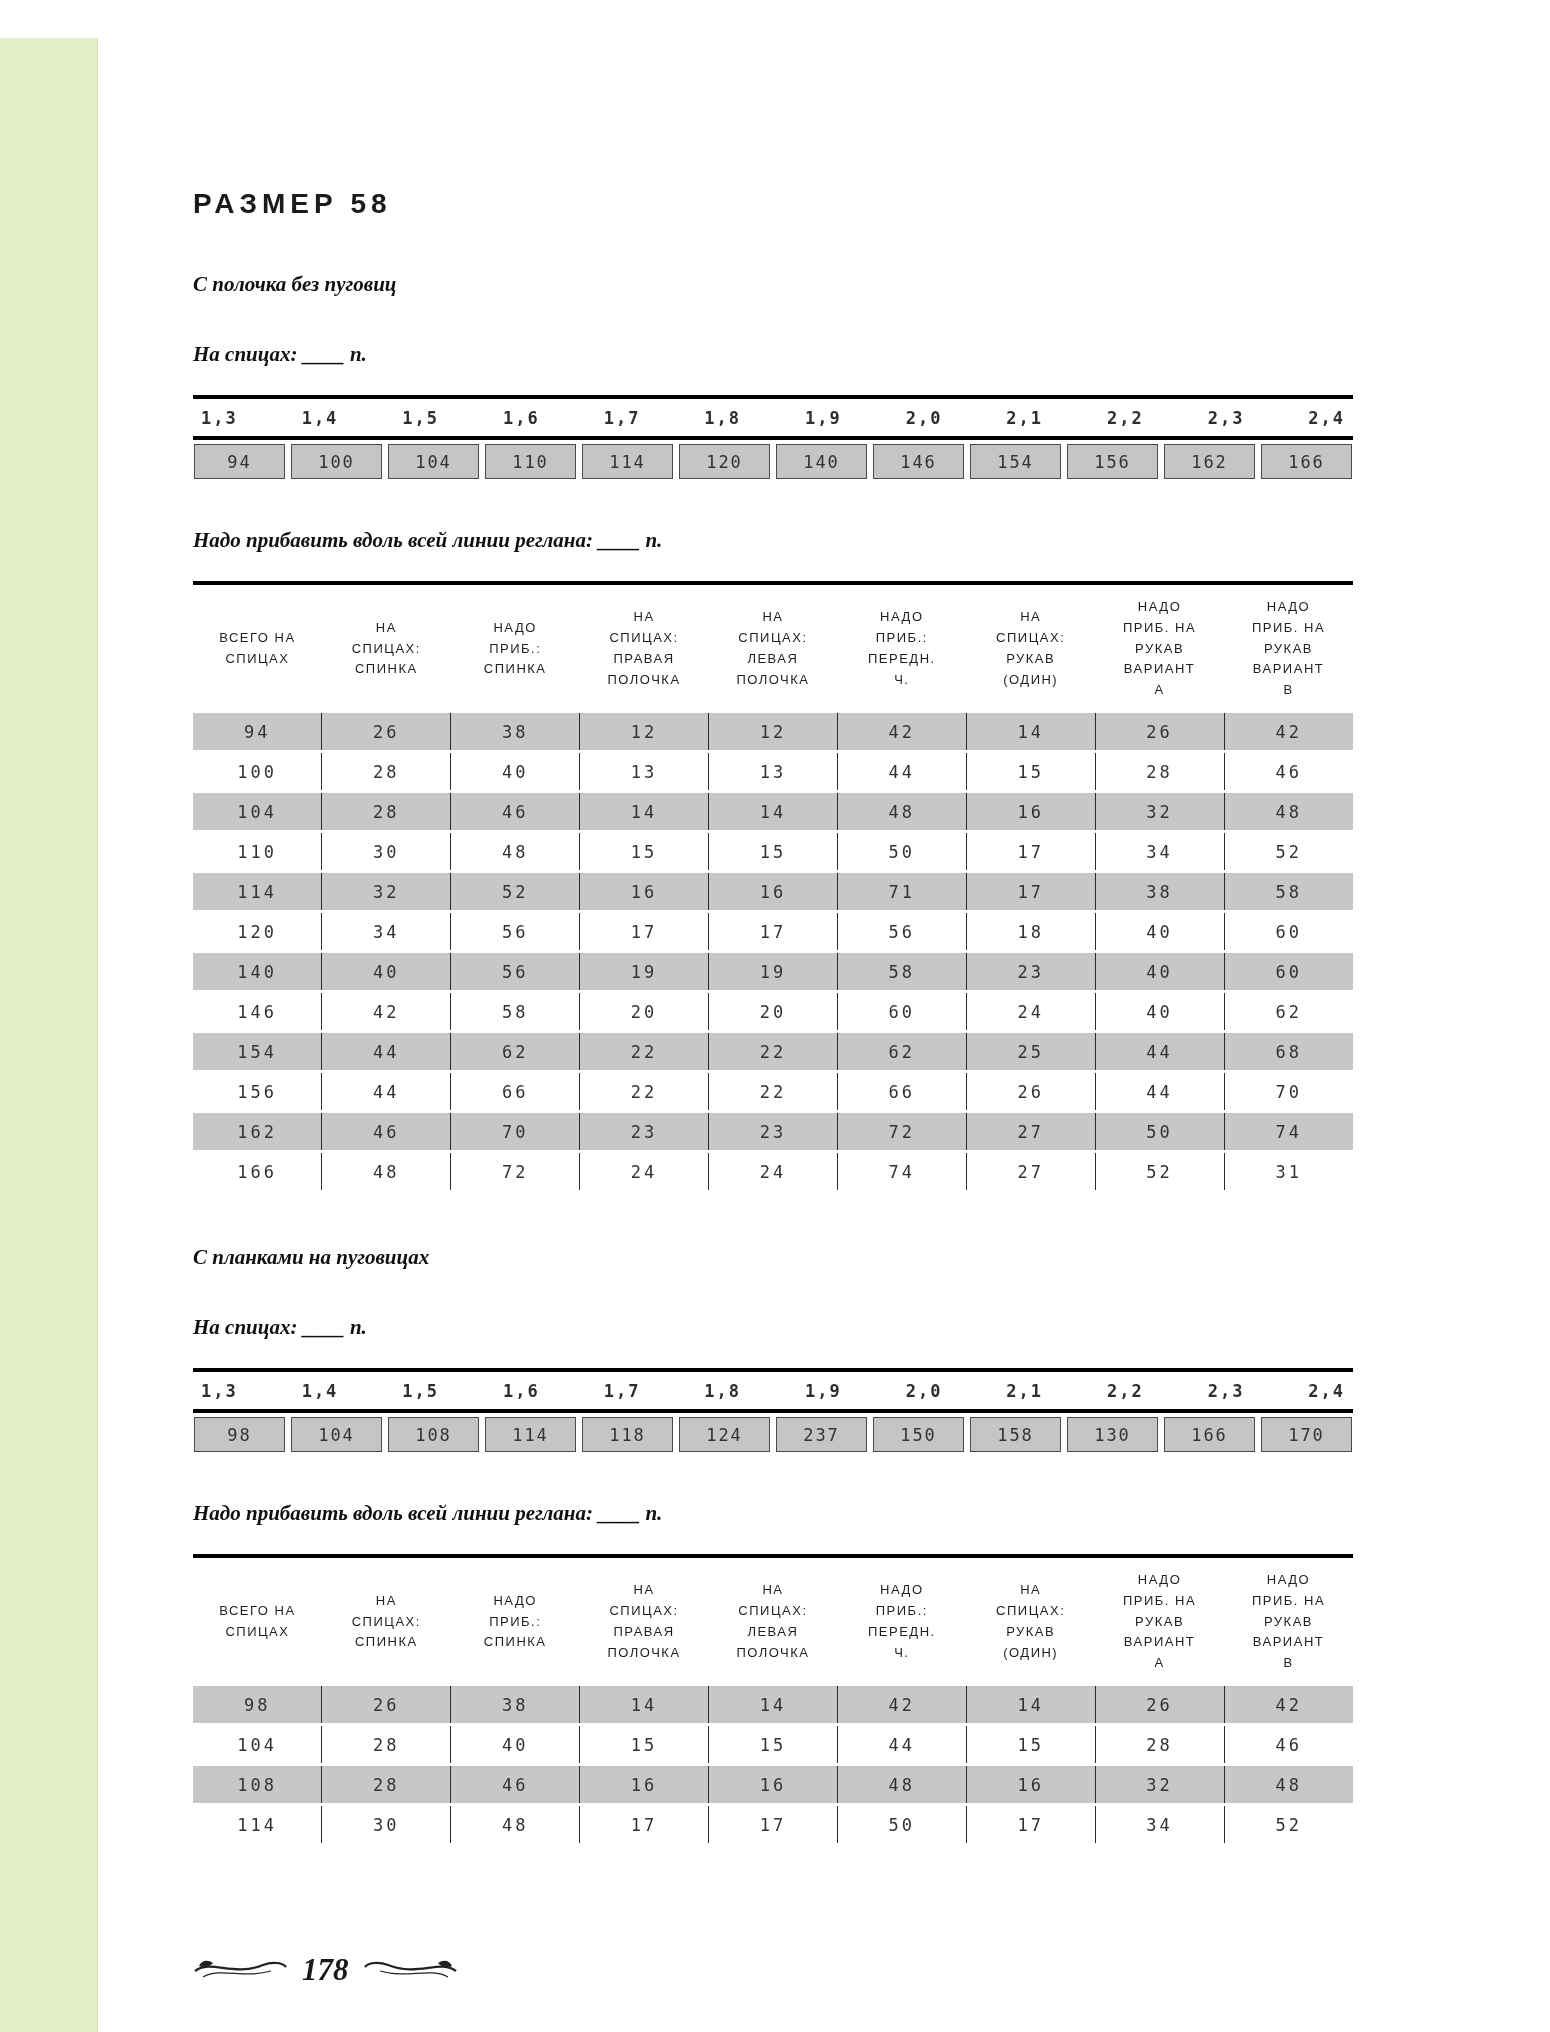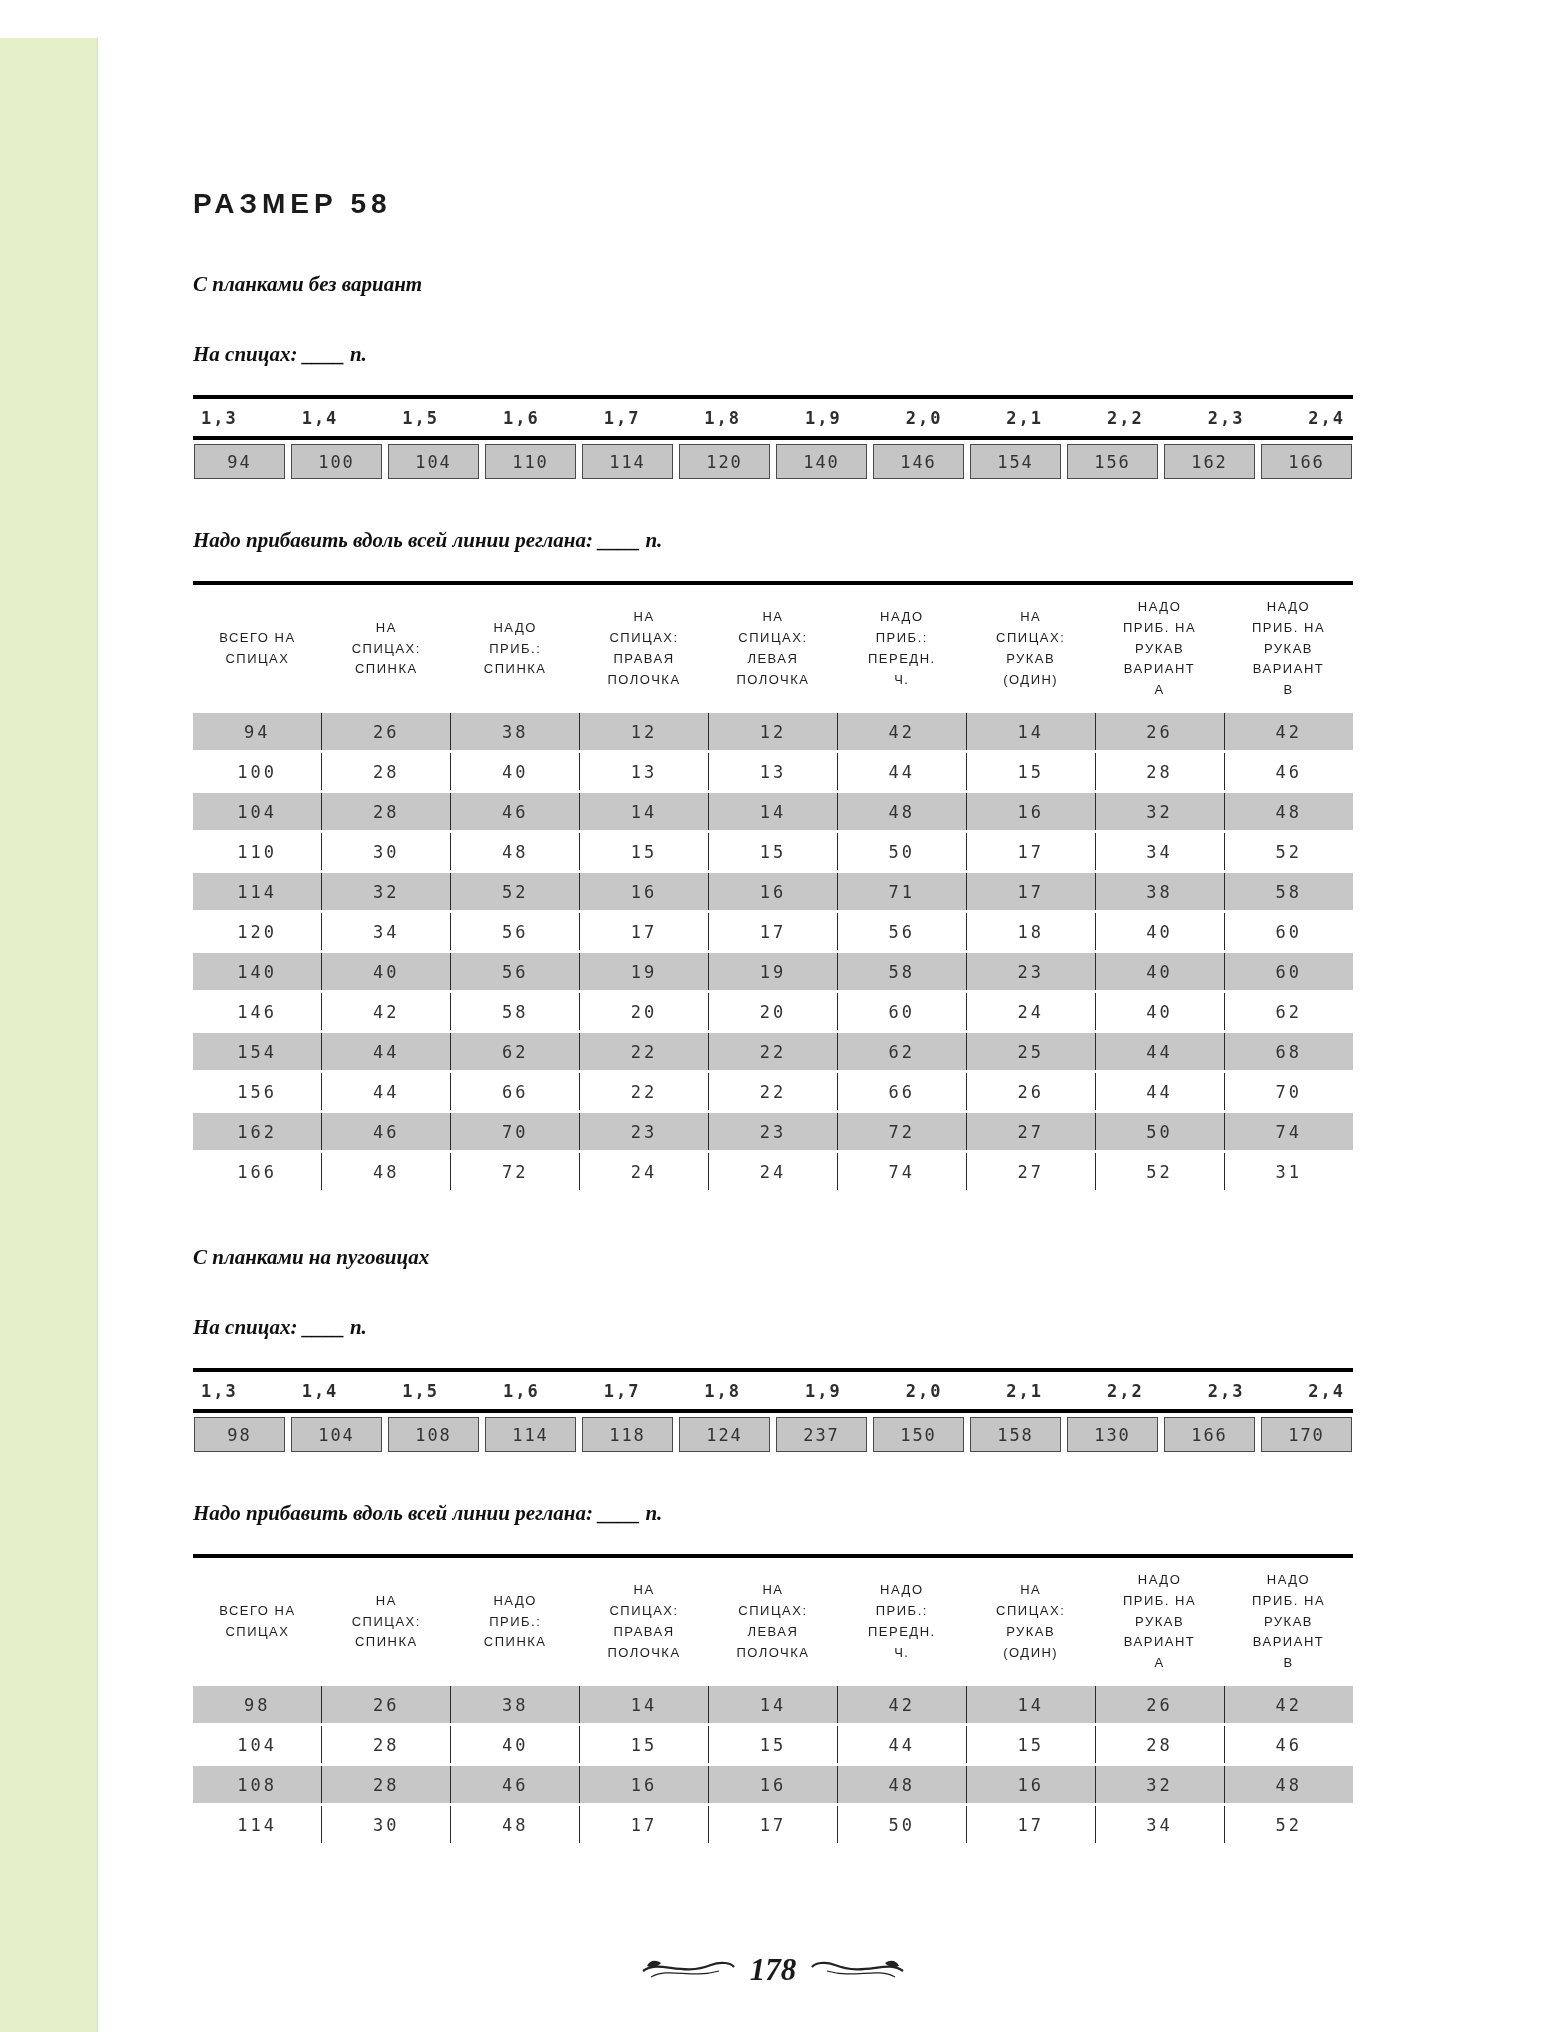--- a/index.html
+++ b/index.html
@@ -93,21 +93,21 @@
     font-family:"DejaVu Sans Mono", monospace;
     font-size:17px; letter-spacing:3px; color:#333;
   }
   .raglan-table td:first-child { border-left:none; }
   .raglan-table tbody tr:nth-child(odd) td { background:#c7c7c7; }
 
   .footer {
     margin-top:105px;
     display:flex;
     align-items:center;
-    justify-content:center;
+    justify-content:flex-start;
     gap:14px;
   }
   .page-number {
     font-family:"Liberation Serif", serif;
     font-style:italic;
     font-weight:bold;
     font-size:31px;
     color:#1a1a1a;
   }
   .flourish { display:inline-block; }
@@ -116,21 +116,21 @@
 </head>
 <body>
 
 <div class="page">
   <div class="edge-strip"></div>
 
   <div class="content">
 
     <div class="page-title">Размер 58</div>
 
-    <div class="script-heading h-sect">С планками без вариант</div>
+    <div class="script-heading h-sect">С полочка без пуговиц</div>
 
     <div class="script-heading h-line">На спицах: ____ п.</div>
 
     <div class="gauge">
       <div class="gauge-densities">
           <div class="gauge-cell">1,3</div>
           <div class="gauge-cell">1,4</div>
           <div class="gauge-cell">1,5</div>
           <div class="gauge-cell">1,6</div>
           <div class="gauge-cell">1,7</div>

